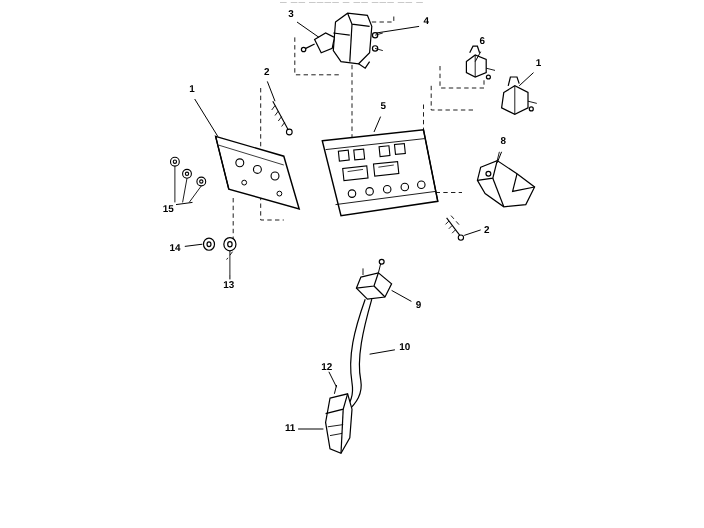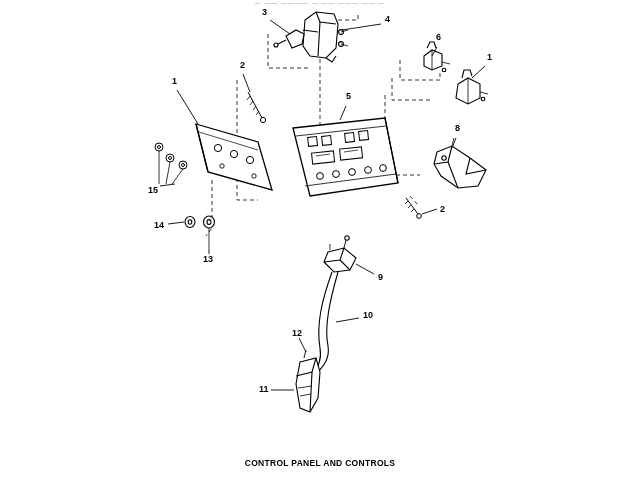--- a/index.html
+++ b/index.html
@@ -242,15 +242,14 @@
       <text class="callout-label" x="154" y="228">14</text>
       <text class="callout-label" x="203" y="262">13</text>
       <text class="callout-label" x="378" y="280">9</text>
       <text class="callout-label" x="363" y="318">10</text>
       <text class="callout-label" x="292" y="336">12</text>
       <text class="callout-label" x="259" y="392">11</text>
     </g>
 
   </svg>
 
-  <div class="figure-caption">CONTROL PANEL AND CONTROLS</div>
 
 </div>
 
 </body></html>

